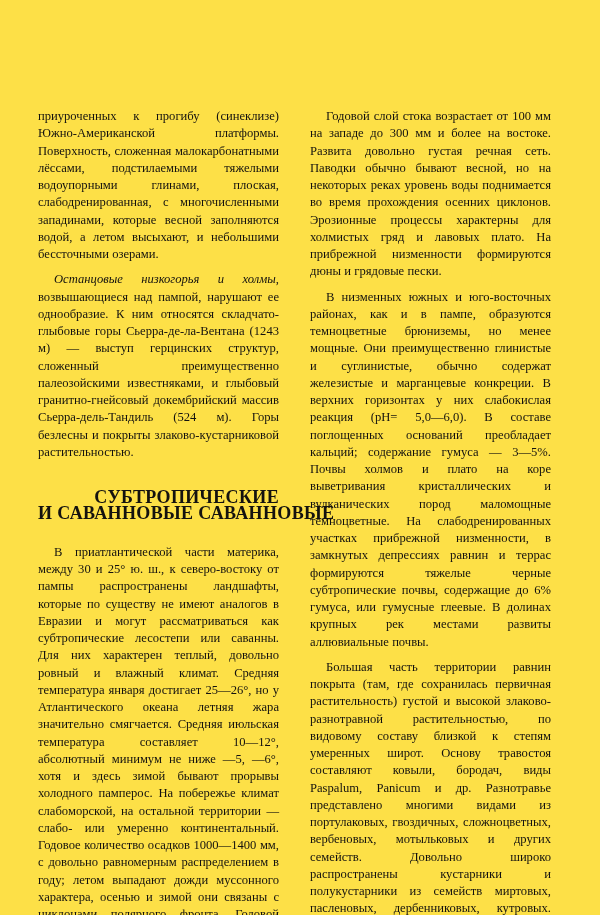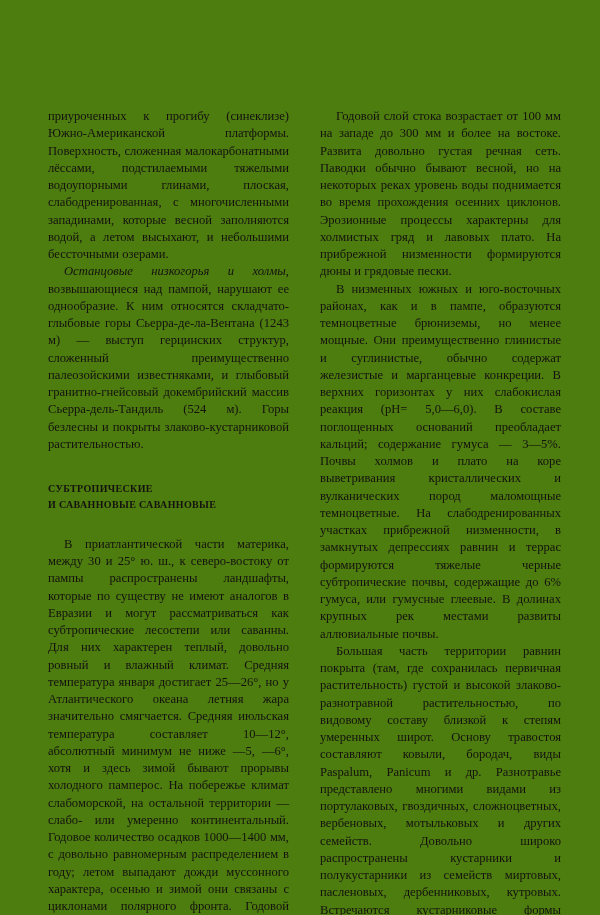--- a/index.html
+++ b/index.html
@@ -14,22 +14,22 @@
     font-family: "Liberation Serif", "DejaVu Serif", serif;
     color: #14120f;
     overflow: hidden;
   }
 
   .page {
     position: relative;
     width: 600px;
     height: 915px;
     box-sizing: border-box;
-    padding: 108px 40px 0 48px;
-    background: #4d7c0f;
+    padding: 108px 40px 0 38px;
+    background: #fde047;
   }
 
   .columns {
     display: flex;
     flex-direction: row;
     align-items: flex-start;
     gap: 31px;
   }
 
   .column {
@@ -46,41 +46,41 @@
     text-justify: inter-word;
     text-indent: 16px;
     hyphens: manual;
     word-spacing: 0.1px;
     -webkit-font-smoothing: none;
   }
   .para.cont {
     text-indent: 0;
   }
   .para + .para {
-    margin-top: 0;
+    margin-top: 8px;
   }
 
   .para i,
   .italic {
     font-style: italic;
   }
 
   .latin {
     font-style: normal;
   }
 
   
   .section-heading {
     margin: 0;
     padding: 0;
-    font-size: 10px;
+    font-size: 18px;
     line-height: 16.4px;
     font-weight: bold;
     letter-spacing: 0.35px;
-    text-align: left;
+    text-align: right;
     text-transform: none;
   }
   .heading-block {
     margin-top: 28px;
     margin-bottom: 22px;
   }
   .heading-line {
     display: block;
     white-space: nowrap;
   }

